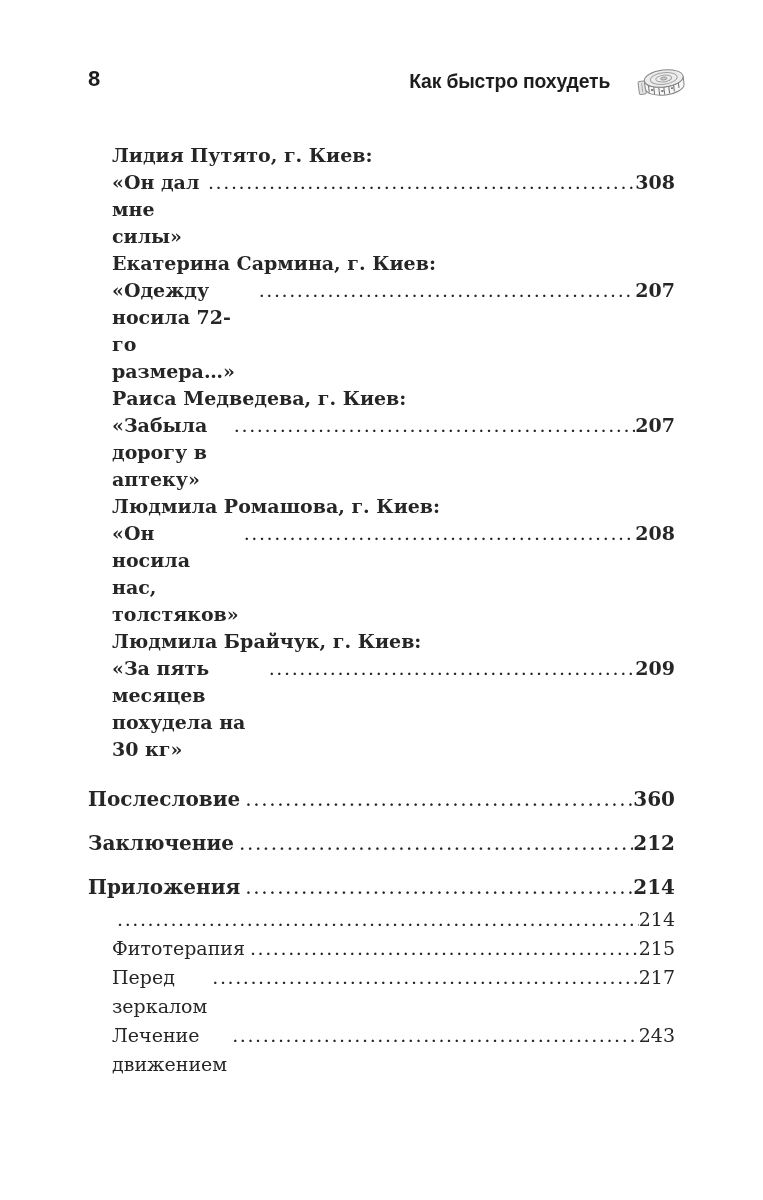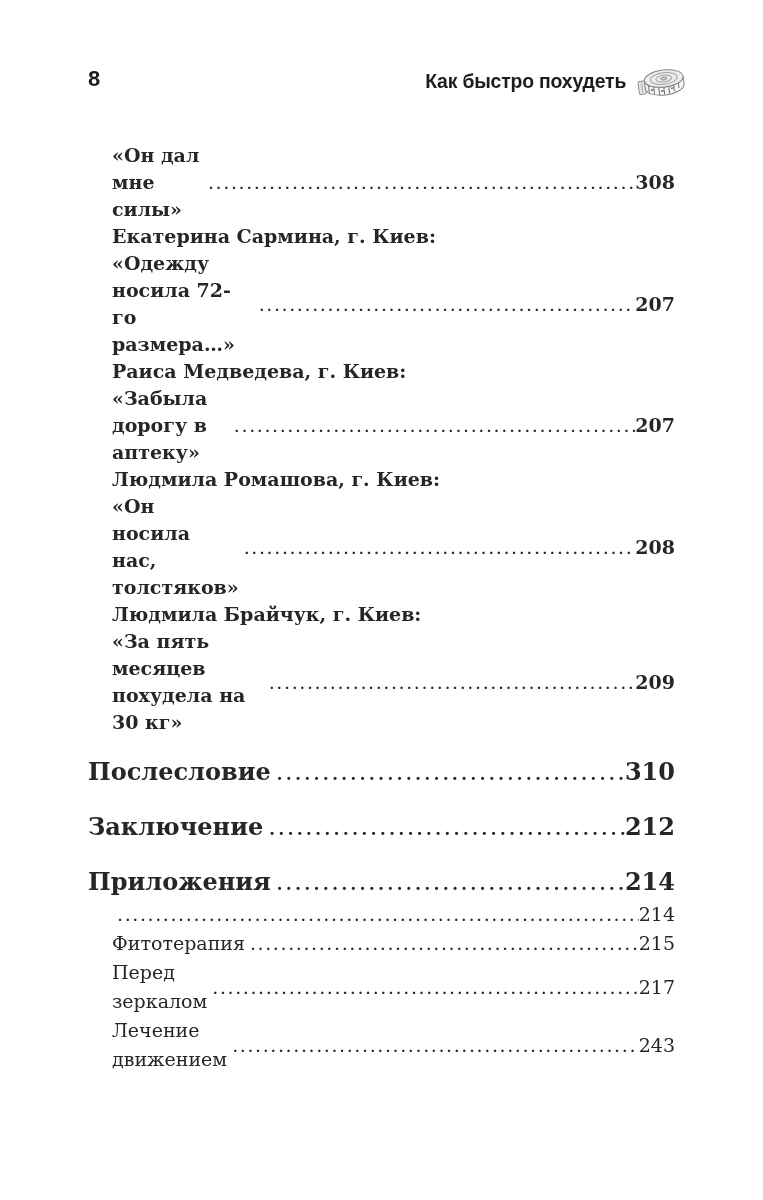--- a/index.html
+++ b/index.html
@@ -31,40 +31,40 @@
     font-weight: bold;
     color: #1d1d1d;
   }
   .page-num {
     font-size: 22px;
     line-height: 30px;
   }
   .header-right {
     display: flex;
     align-items: center;
-    gap: 9px;
+    gap: 25px;
   }
   .header-title {
     font-size: 20px;
     line-height: 30px;
     letter-spacing: -0.2px;
     display: inline-block;
     transform: scaleX(0.97);
     transform-origin: right center;
   }
   .tape-icon-svg { display: block; }
 
   
   .toc {
     padding: 44px 88px 0 88px;
     font-size: 19px;
   }
   .row {
     display: flex;
-    align-items: center;
+    align-items: flex-start;
   }
   .dots {
     flex: 1 1 auto;
     overflow: hidden;
     white-space: nowrap;
     margin-left: 5px;
     min-width: 20px;
   }
   .dots::after {
     content: "...................................................................................................................................";
@@ -74,25 +74,25 @@
   .bold-dots .dots::after { font-weight: normal; }
   .pg { white-space: nowrap; }
 
   .testimonial {
     margin-left: 24px;
     font-weight: bold;
   }
   .testimonial .line { line-height: 27px; }
 
   .sections { margin-top: 22px; }
-  .section-block { margin-top: 27px; }
+  .section-block { margin-top: 16px; }
   .section-block:first-child { margin-top: 0; }
   .section-row {
     font-weight: bold;
-    font-size: 24px;
+    font-size: 20px;
     line-height: 28px;
   }
   .children {
     margin-left: 24px;
     margin-top: 4px;
   }
   .sub-row {
     font-weight: normal;
     line-height: 29px;
   }
@@ -128,20 +128,21 @@
             <ellipse cx="29" cy="15" rx="3.2" ry="1.5" fill="#c9c9c9" stroke="#8f8f8f" stroke-width="0.8"></ellipse>
           </g>
         </svg>
       </span>
     </span>
   </div>
 
   <div class="toc">
     <div id="testimonials">
   <div class="testimonial">
+    <div class="line">Лидия Путято, г. Киев:</div>
     <div class="line row bold-dots">
       <span class="label">«Он дал мне силы»</span>
       <span class="dots"></span>
       <span class="pg">308</span>
     </div>
   </div>
 
   <div class="testimonial">
     <div class="line">Екатерина Сармина, г. Киев:</div>
     <div class="line row bold-dots">
@@ -176,21 +177,21 @@
       <span class="dots"></span>
       <span class="pg">209</span>
     </div>
   </div>
 </div>
     <div id="sections" class="sections">
   <div class="section-block">
     <div class="section-row row">
       <span class="label">Послесловие</span>
       <span class="dots"></span>
-      <span class="pg">310</span>
+      <span class="pg">360</span>
     </div>
 
   </div>
 
   <div class="section-block">
     <div class="section-row row">
       <span class="label">Заключение</span>
       <span class="dots"></span>
       <span class="pg">212</span>
     </div>

